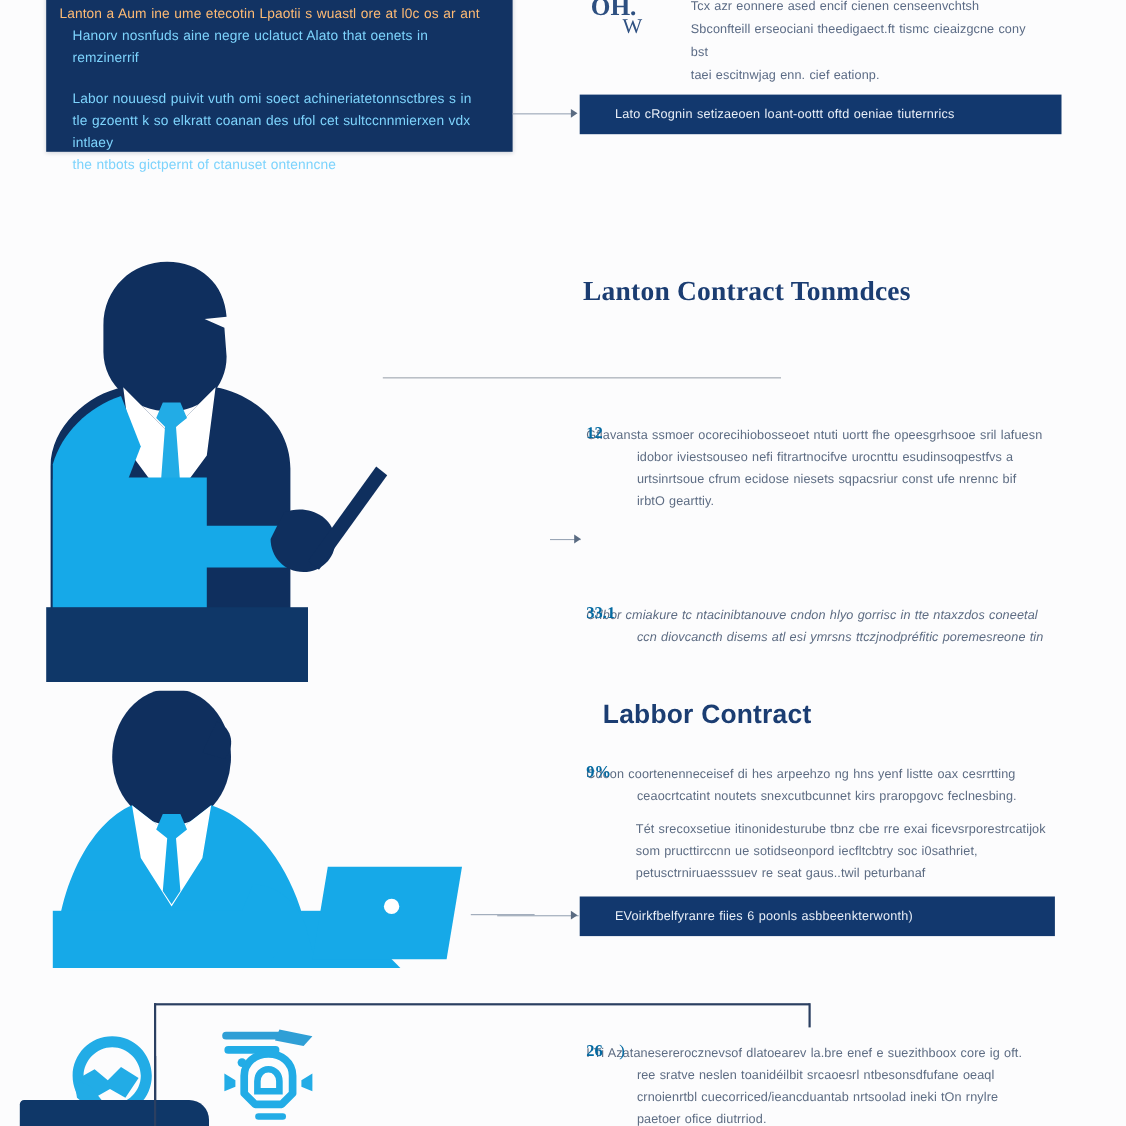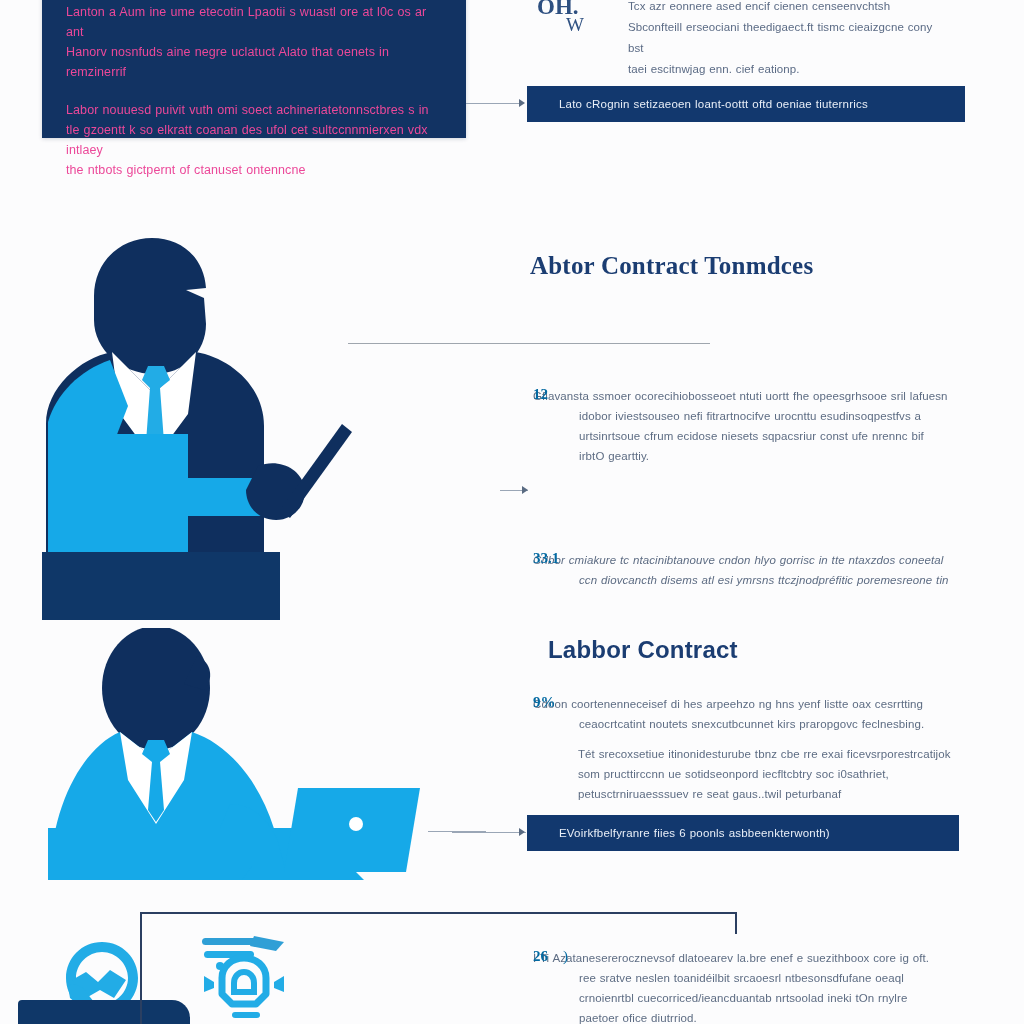--- a/index.html
+++ b/index.html
@@ -21,26 +21,26 @@
     word-spacing:.5px;
   }
 
   
   #top-panel{
     left:42px; top:-10px; width:424px; height:148px;
     background:#123363;
     box-shadow:0 1px 4px rgba(10,30,60,.18);
   }
   #top-panel .p-line{
-    color:#ec4899;
+    color:#7dd3fc;
     font-size:12.5px;
     line-height:20px;
     padding:0 24px;
   }
-  #top-panel .faded{color:#ec4899;}
+  #top-panel .faded{color:#fdba74;padding-left:12px;}
   #top-panel .blk{margin-top:18px;}
 
   
   #oh-mark{
     left:537px; top:-6px;
     font-size:23px; font-weight:700; color:#2d4f80;
     font-family:"Liberation Serif", serif;
   }
   #w-mark{
     left:566px; top:14px;
@@ -122,21 +122,21 @@
     <div>taei escitnwjag enn. cief eationp.</div>
   </div>
 
   <div class="conn" style="left:466px;top:103px;width:54px;"></div>
   <div class="arrow-r" style="left:519px;top:99px;"></div>
 
   <div class="bar bar-navy garbled" style="left:527px;top:86px;width:438px;">
     <span>Lato cRognin setizaeoen loant-oottt oftd oeniae tiuternrics</span>
   </div>
 
-  <div class="sec-head" style="left:530px;top:252px;">Abtor Contract Tonmdces</div>
+  <div class="sec-head" style="left:530px;top:252px;">Lanton Contract Tonmdces</div>
 
   <div class="rule" style="left:348px;top:343px;width:362px;"></div>
 
   <div class="item" style="left:533px;top:386px;width:420px;">
     <span class="num">12</span>
     <span class="body garbled" style="margin-left:46px;text-indent:-46px;padding-left:0;">Gflavansta ssmoer ocorecihiobosseoet ntuti uortt fhe opeesgrhsooe sril lafuesn idobor iviestsouseo nefi fitrartnocifve urocnttu esudinsoqpestfvs a urtsinrtsoue cfrum ecidose niesets sqpacsriur const ufe nrennc bif irbtO gearttiy.</span>
   </div>
 
   <div class="conn" style="left:500px;top:490px;width:28px;"></div>
   <div class="arrow-r" style="left:522px;top:486px;"></div>

